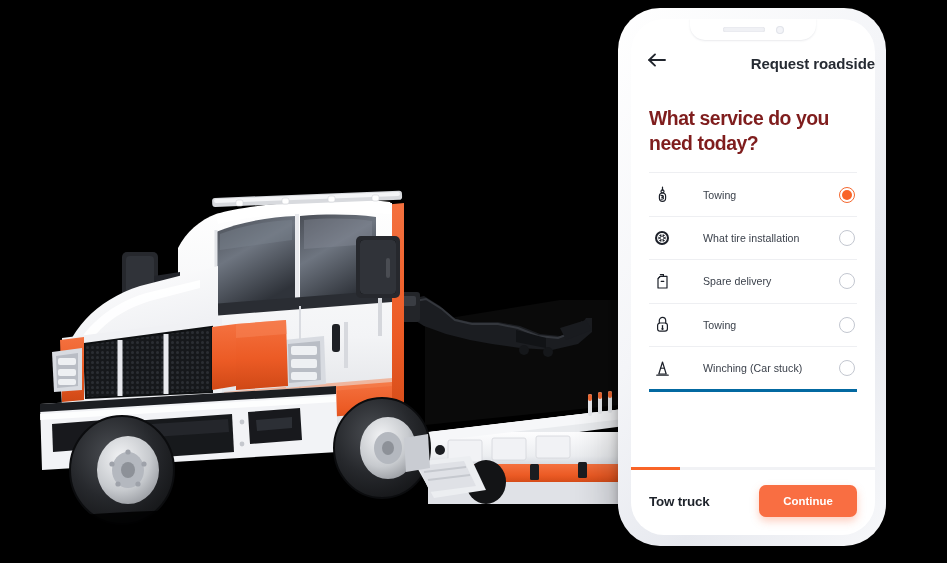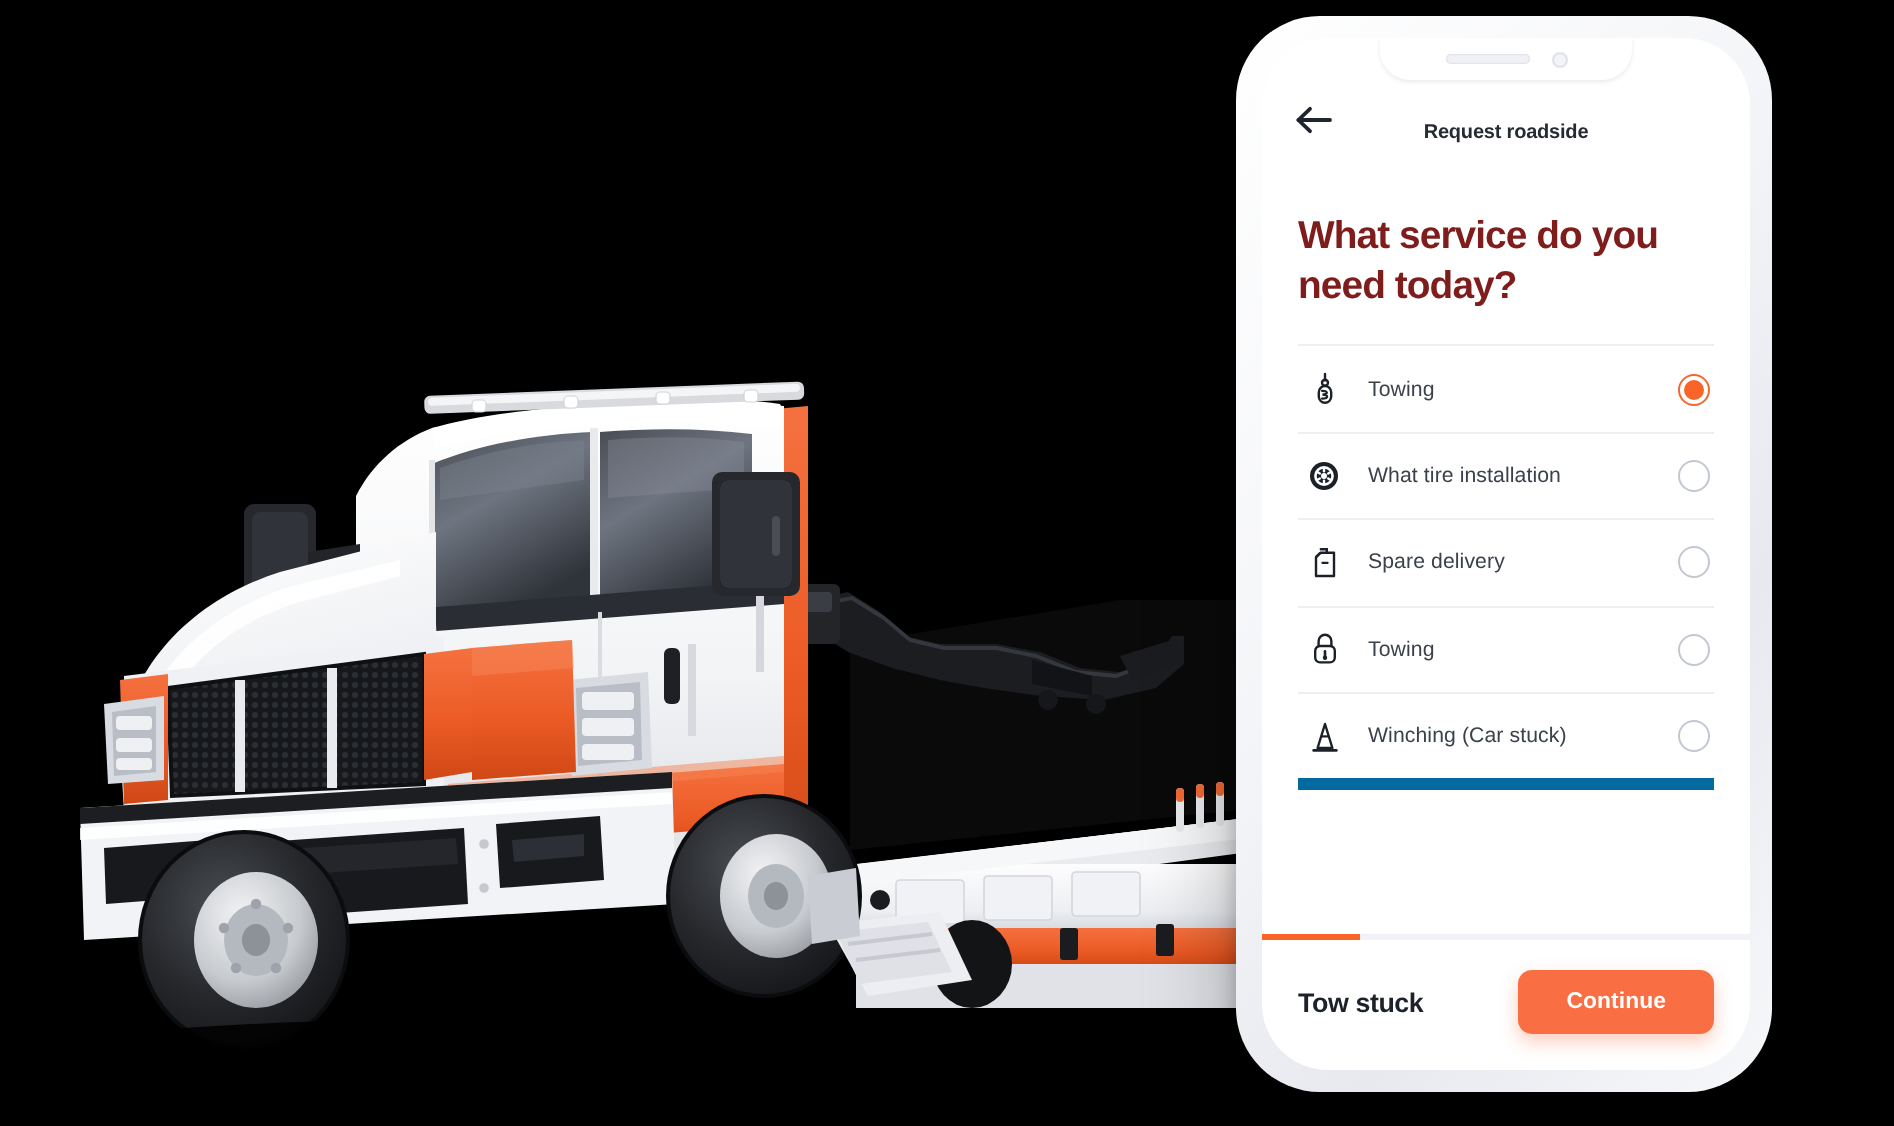--- a/index.html
+++ b/index.html
@@ -101,22 +101,22 @@
     height: 26px;
     display: flex;
     align-items: center;
     justify-content: flex-start;
     cursor: pointer;
   }
   .app-title {
     position: absolute;
     left: 0; right: 0;
     bottom: 9px;
-    text-align: center;
-    font-size: 10px;
+    text-align: right;
+    font-size: 15px;
     font-weight: bold;
     color: #262b33;
     letter-spacing: -0.1px;
     pointer-events: none;
     margin-top: 24px;
   }
 
   
   .question {
     flex: 0 0 auto;
@@ -134,22 +134,23 @@
     padding: 0 18px;
     box-sizing: border-box;
     overflow: hidden;
   }
   .service-row {
     display: flex;
     align-items: center;
     height: 42.4px;
     border-top: 1px solid #eeeff2;
     cursor: pointer;
-  }
-  .service-row:last-child { border-bottom: 6px solid #0369a1; }
+    gap: 19px;
+  }
+  .service-row:last-child { border-bottom: 3px solid #0369a1; }
   .svc-icon {
     width: 26px;
     flex: 0 0 26px;
     display: flex;
     align-items: center;
     justify-content: center;
     color: #1c2029;
   }
   .svc-label {
     flex: 1 1 auto;
@@ -575,21 +576,21 @@
           <span class="radio"></span>
         </div>
 
       </div>
 
       <div class="app-footer">
         <div class="progress-track">
           <div class="progress-fill" style="width: 20%;"></div>
         </div>
         <div class="footer-row">
-          <span class="footer-label">Tow stuck</span>
+          <span class="footer-label">Tow truck</span>
           <button class="continue-btn">Continue</button>
         </div>
       </div>
 
     </div>
   </div>
 
 </div>
 
 </body></html>

